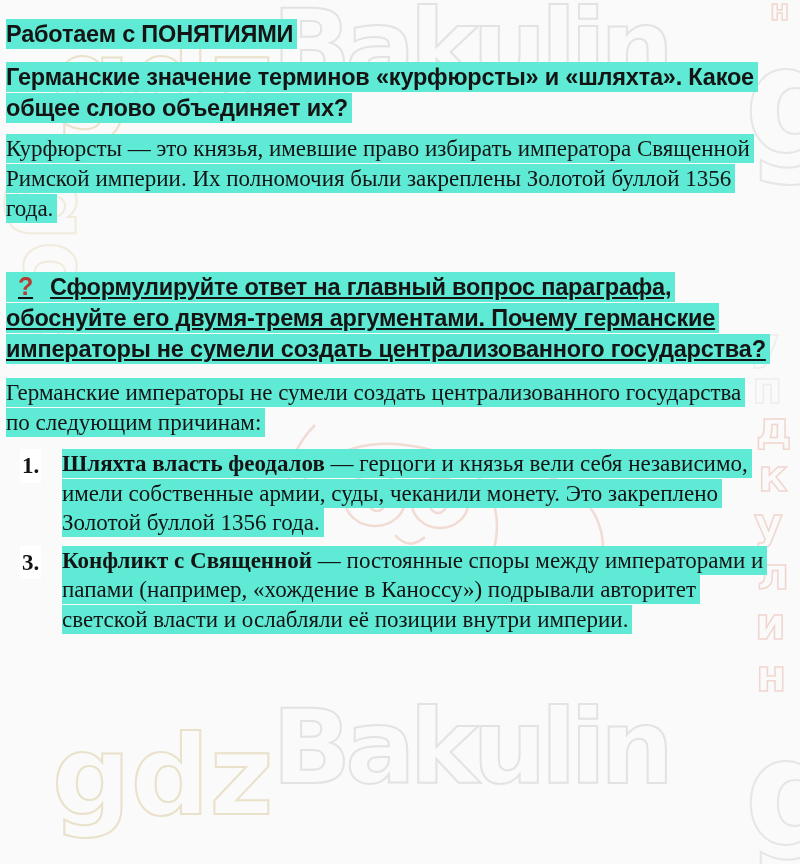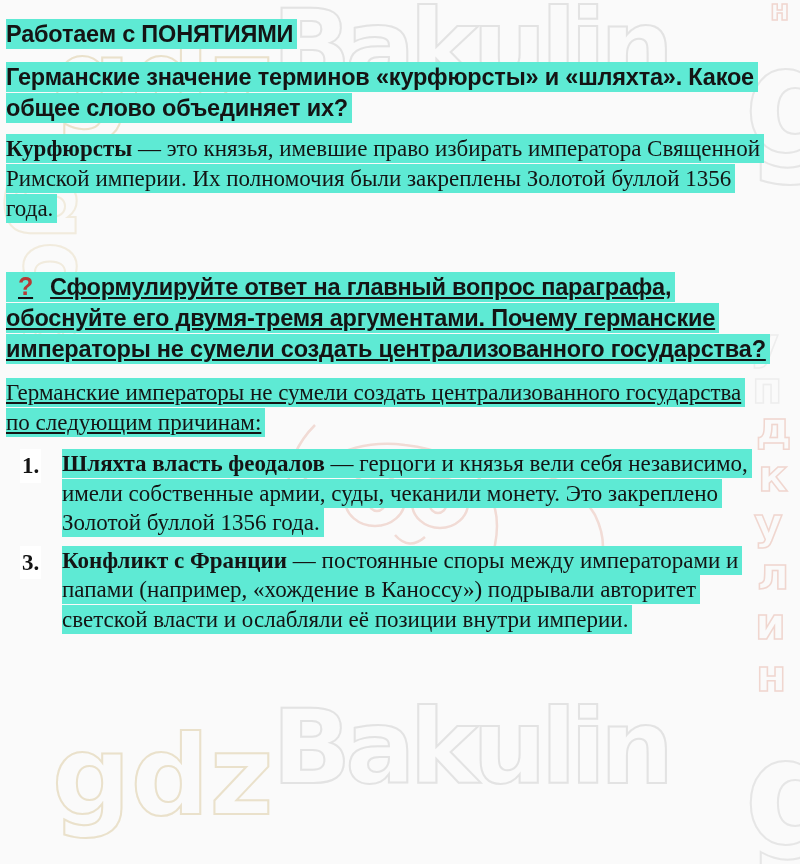--- a/index.html
+++ b/index.html
@@ -46,33 +46,33 @@
     font-family:"Liberation Sans","DejaVu Sans",sans-serif;
     font-weight:700;
     font-size:23.5px;
     line-height:30px;
     letter-spacing:-0.2px;
   }
   .section-heading { margin-bottom:13px; }
   .task-question   { line-height:31px; margin-bottom:9px; }
 
   .para { font-size:23px; line-height:30px; margin-top:10px; }
-  .para b { font-weight:bold; }
+  .para b { font-weight:normal; }
   .para-flat { margin-top:0; }
 
   .main-q { margin-top:47px; line-height:31px;text-decoration:underline; }
   .qmark {
     color:#b63a35;
     font-weight:700;
     margin-left:12px;
     margin-right:17px;
     font-size:25px;
   }
 
-  .intro { margin-top:13px;text-decoration:underline; }
+  .intro { margin-top:13px; }
 
   .arg-list { margin-top:11px; }
   .arg-item {
     position:relative;
     padding-left:56px;
     font-size:23px;
     line-height:29.5px;
     margin-bottom:8px;
   }
   .arg-num {
@@ -143,17 +143,17 @@
       <span class="arg-num">1.</span>
       <span class="hl"><b>Шляхта власть феодалов</b><span> — герцоги и князья вели себя независимо, имели собственные армии, суды, чеканили монету. Это закреплено Золотой буллой 1356 года.</span></span>
     </div>
 
     <div class="arg-item">
       <span class="arg-num">2.</span>
     </div>
 
     <div class="arg-item">
       <span class="arg-num">3.</span>
-      <span class="hl"><b>Конфликт с Франции</b><span> — постоянные споры между императорами и папами (например, «хождение в Каноссу») подрывали авторитет светской власти и ослабляли её позиции внутри империи.</span></span>
+      <span class="hl"><b>Конфликт с Священной</b><span> — постоянные споры между императорами и папами (например, «хождение в Каноссу») подрывали авторитет светской власти и ослабляли её позиции внутри империи.</span></span>
     </div>
 
   </div>
 </div>
 
 </body></html>

